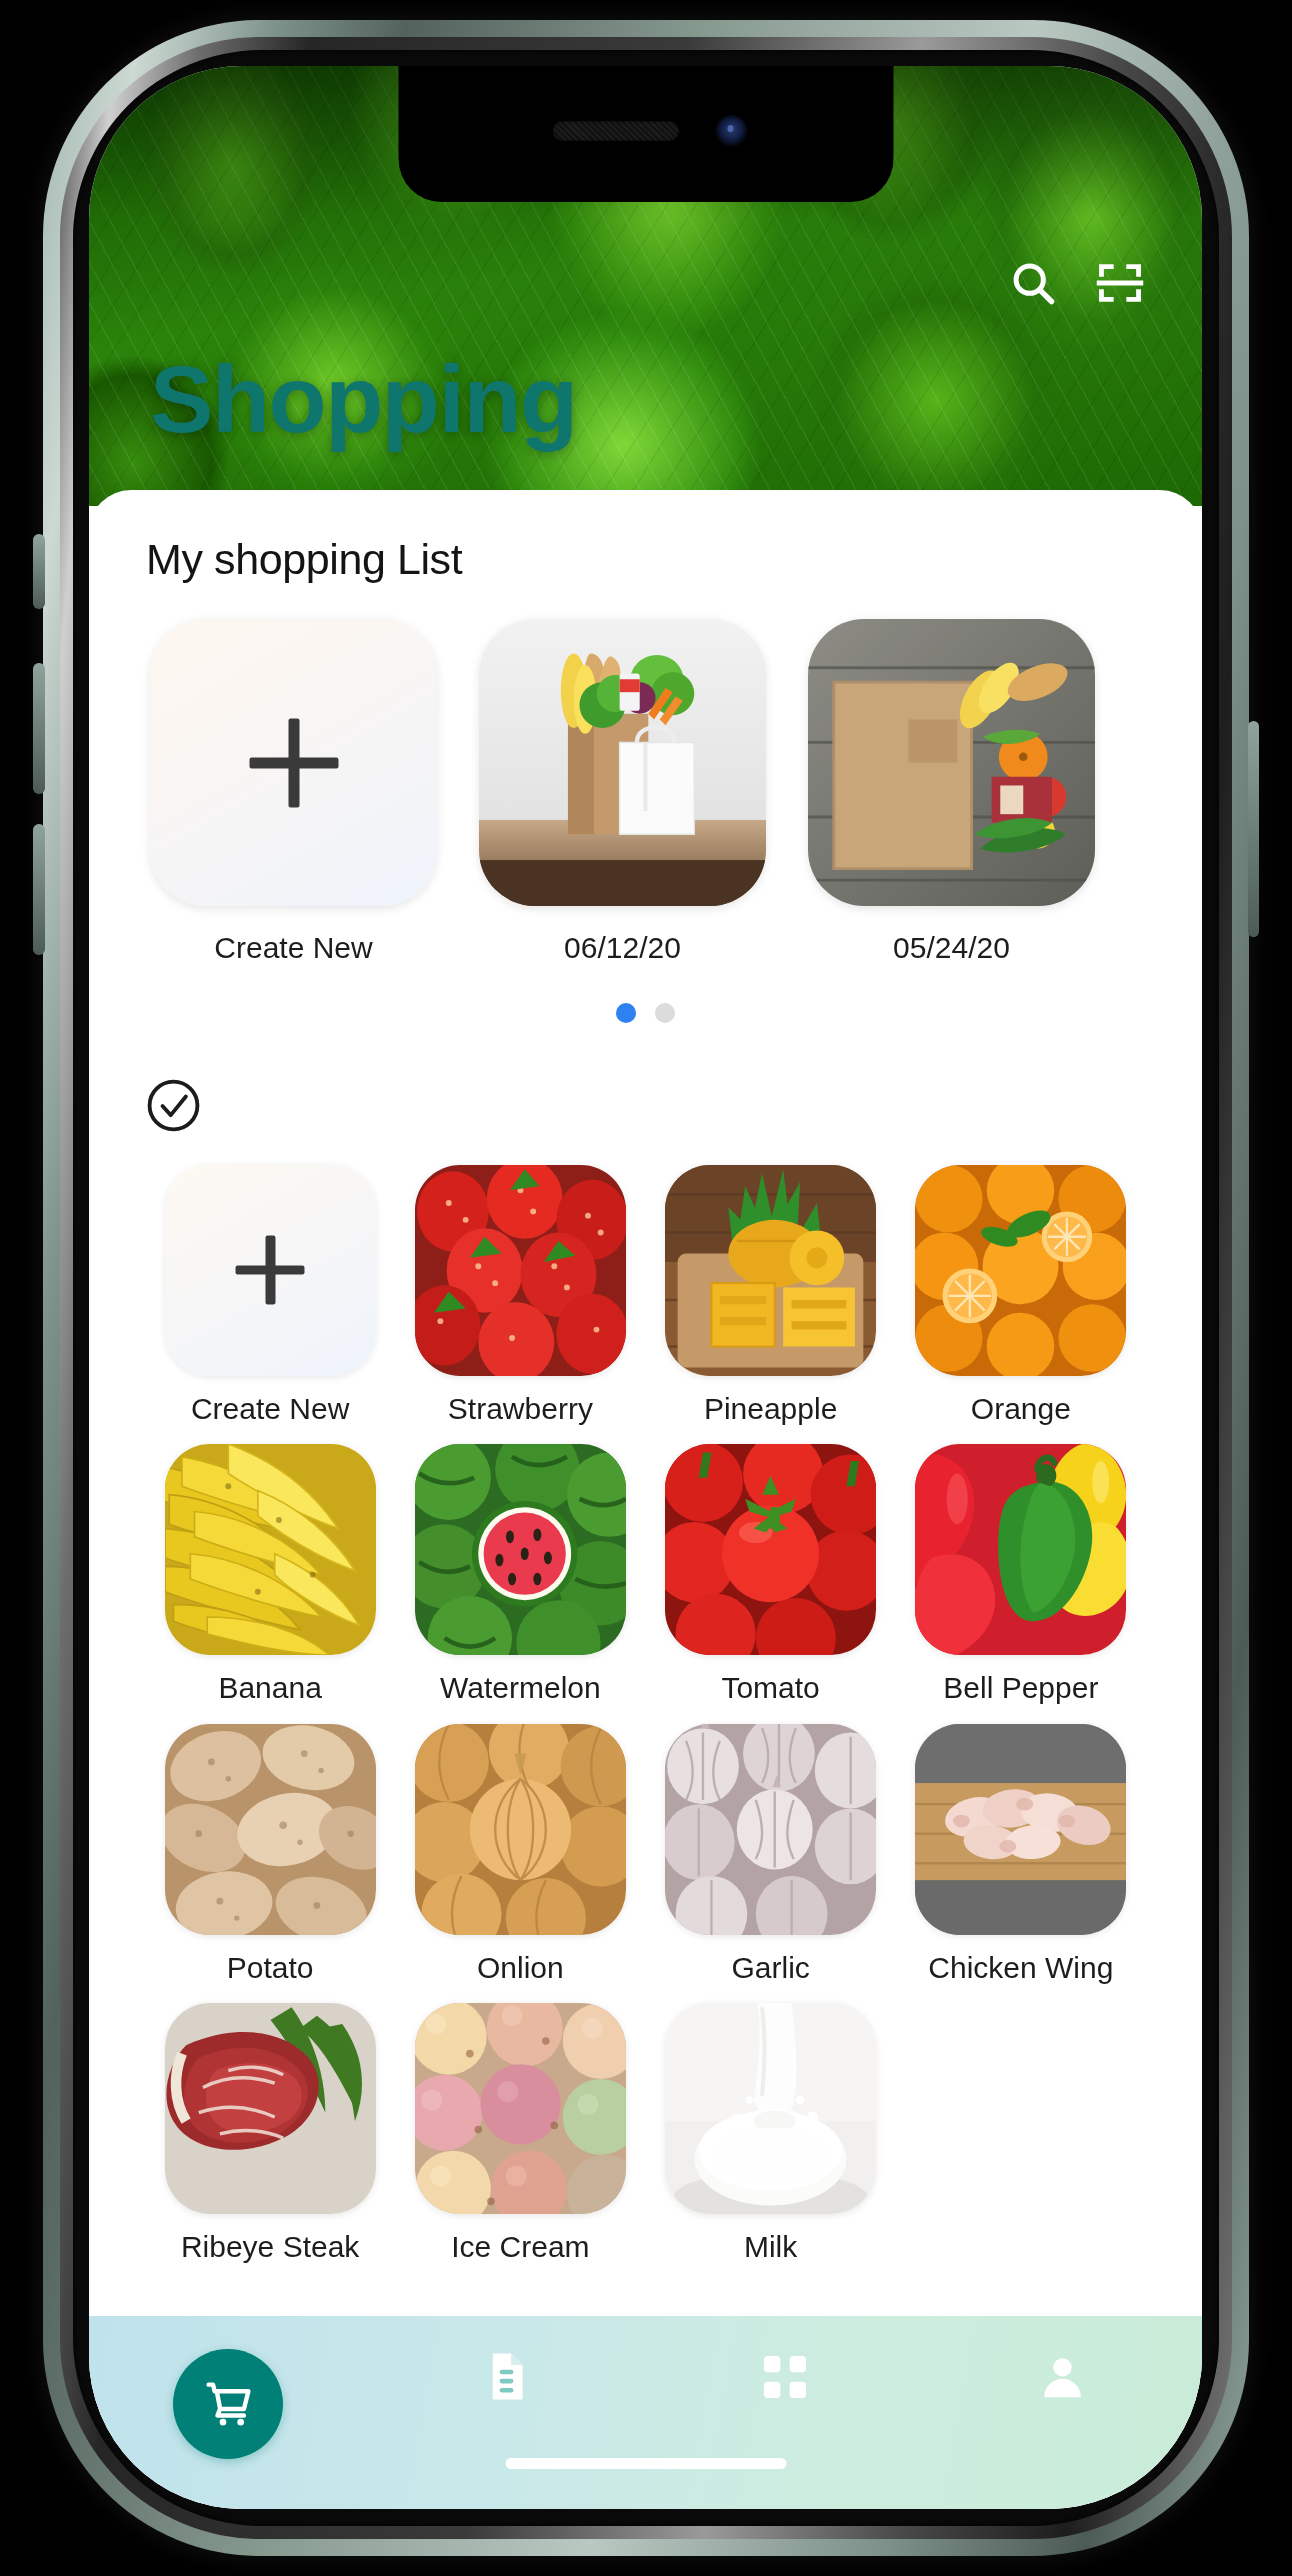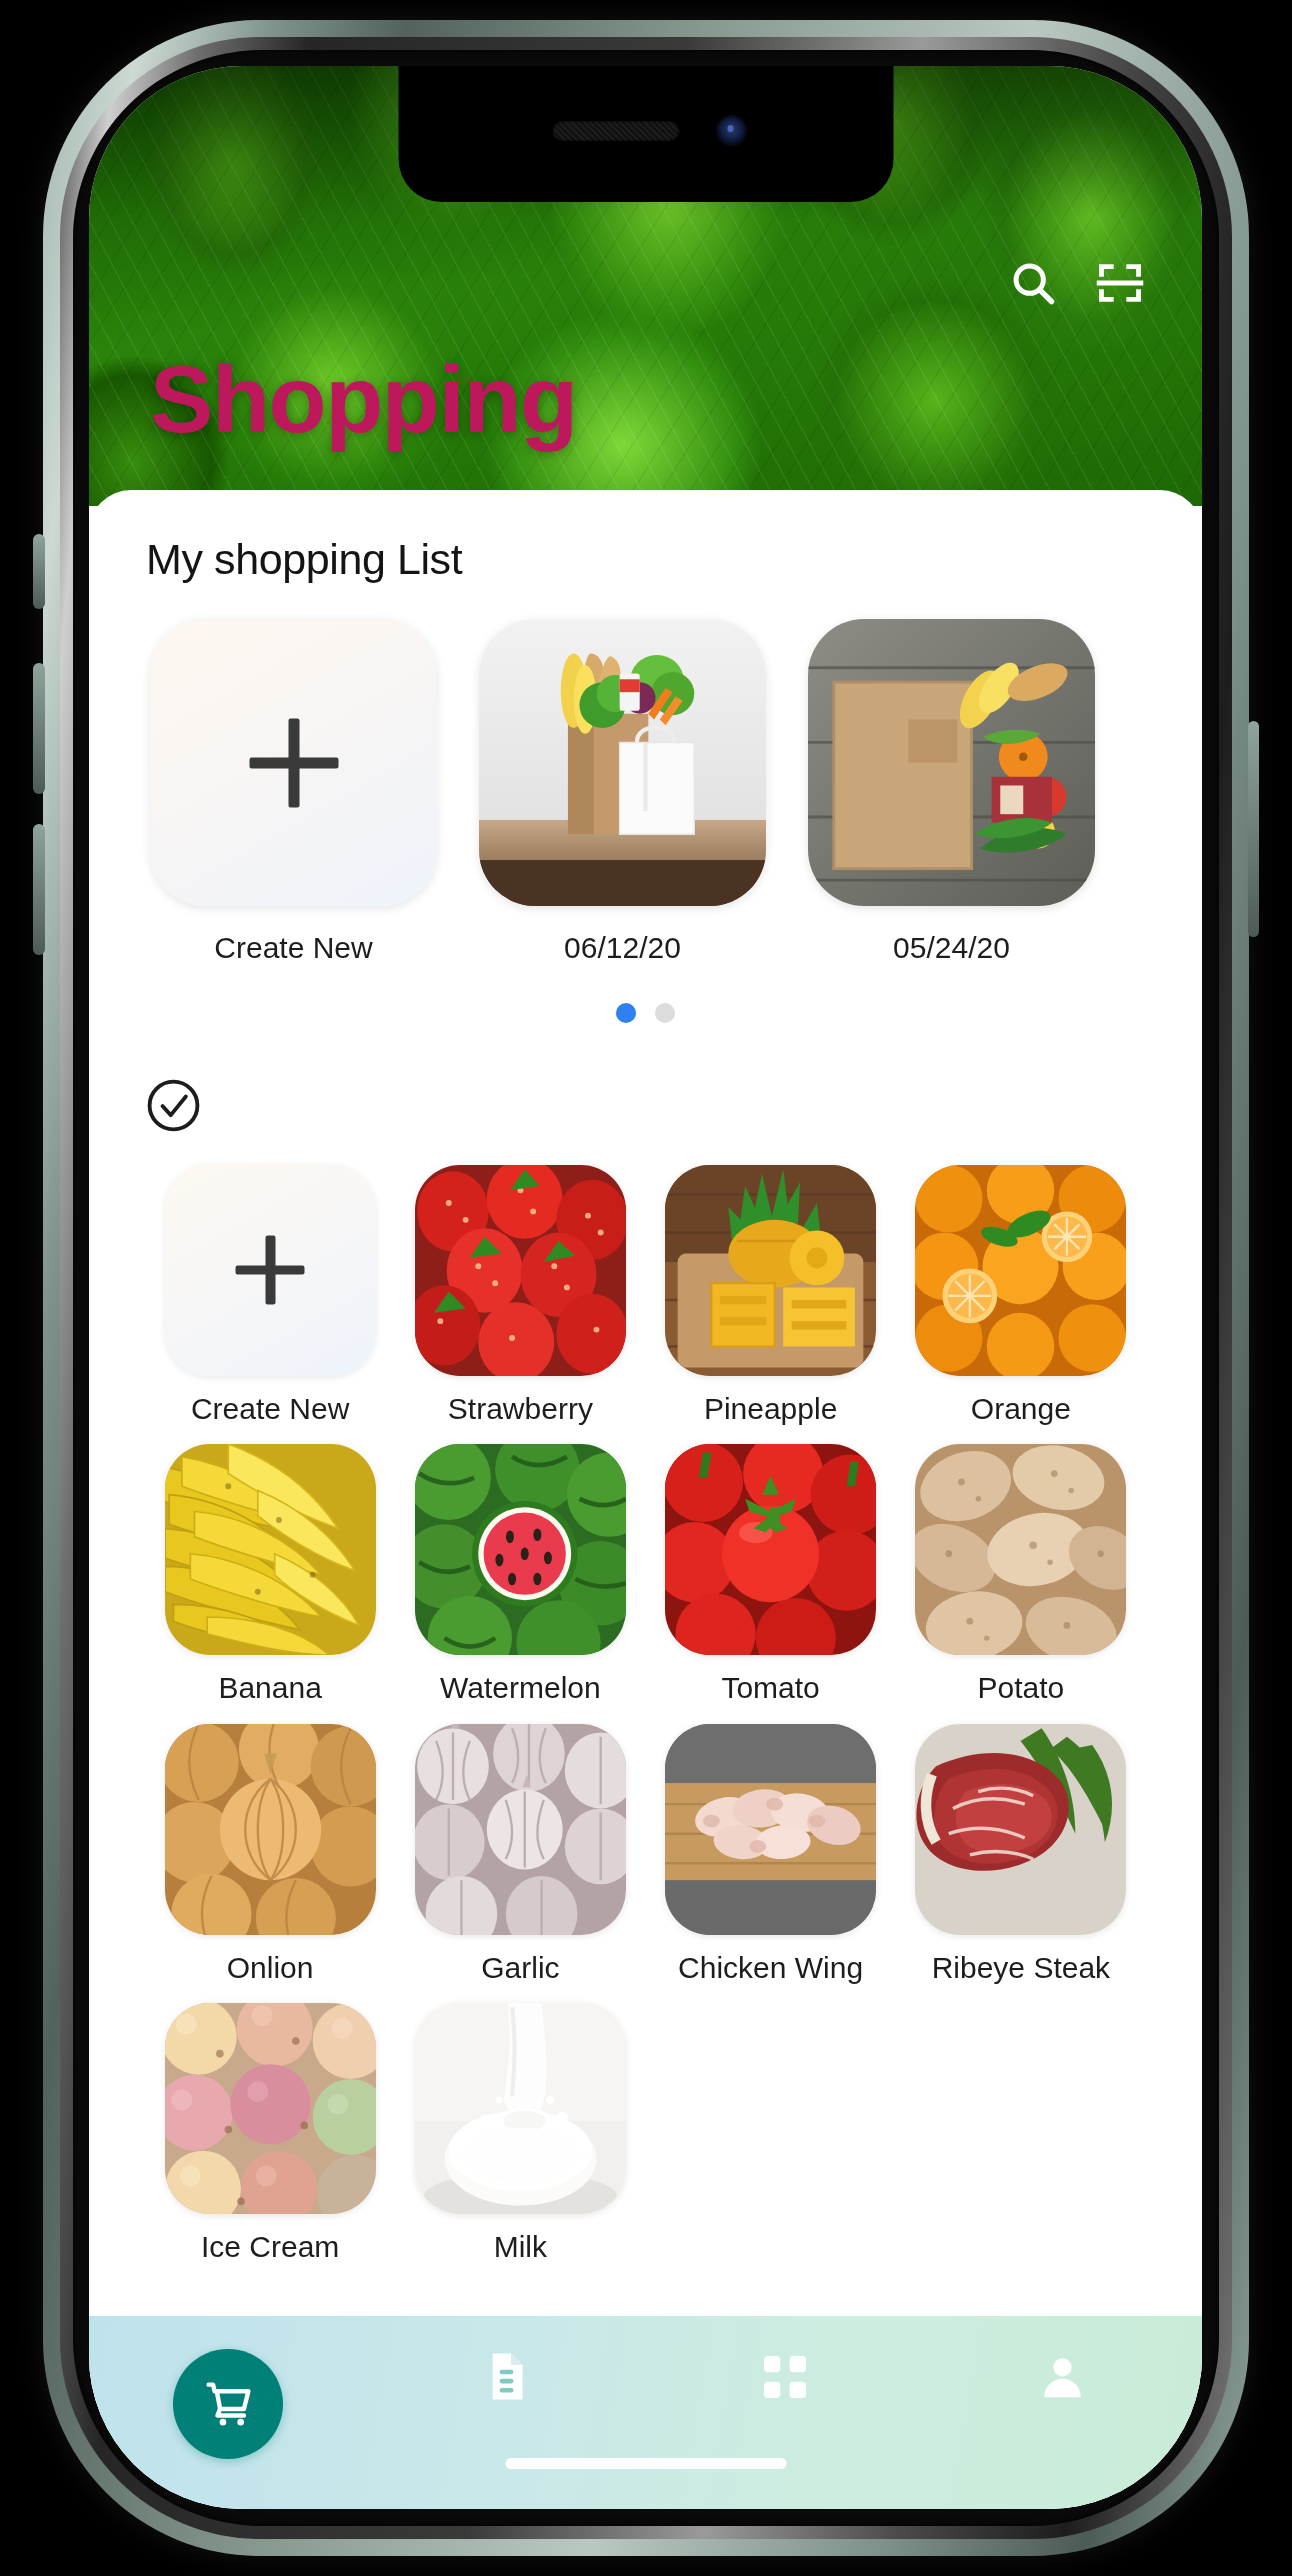--- a/index.html
+++ b/index.html
@@ -95,21 +95,21 @@
     filter:saturate(1.15);
   }
   .hero-veins{ position:absolute; inset:0; opacity:.22;
     background-image:
       repeating-linear-gradient(62deg, rgba(255,255,255,.35) 0 1.4px, rgba(0,0,0,0) 1.4px 19px),
       repeating-linear-gradient(-58deg, rgba(0,0,0,.3) 0 1.4px, rgba(0,0,0,0) 1.4px 24.5px);
   }
   .hero-dark{ position:absolute; inset:0;
     background:linear-gradient(180deg,rgba(0,0,0,.42) 0%,rgba(0,0,0,.05) 35%,
       rgba(0,0,0,0) 62%); }
-  .hero-title{ position:absolute; left:61px; bottom:59px; color:#be185d;
+  .hero-title{ position:absolute; left:61px; bottom:59px; color:#0f766e;
     font-size:95px; font-weight:700; letter-spacing:-1.4px; line-height:1;
     text-shadow:0 2.2px 11.5px rgba(0,0,0,.32); }
   .hero-actions{ position:absolute; right:58px; top:193px;
     display:flex; align-items:center; gap:39px; }
   .ico-btn{ width:48px; height:48px; display:flex; align-items:center;
     justify-content:center; cursor:pointer; }
   .ico-btn svg{ width:100%; height:100%; display:block; }
 
   
   .sheet{ position:absolute; top:424px; left:0; right:0; bottom:0;
@@ -558,20 +558,38 @@
                 </g>
                 <g fill="#2f7a1c">
                   <path d="M18 4l-2 12 4 0 2-12z"></path>
                     <path d="M88 8l-2 12 4 0 2-12z"></path>
                 </g>
               </svg>
             </div>
             <div class="gname">Tomato</div>
           </div>
 
+          <div class="gcell">
+            <div class="gthumb">
+              <svg viewBox="0 0 100 100" width="100%" height="100%">
+                <rect width="100" height="100" fill="#d01f2c"></rect>
+                <path d="M-6 6c18-6 34 4 34 22S14 62 0 66-12 22-6 6z" fill="#e8232f"></path>
+                <path d="M8 54c16-6 30 4 30 20S22 102 6 104-2 62 8 54z" fill="#f0303a"></path>
+                <path d="M86 0c14 8 18 26 10 38s-26 12-32-2 6-40 22-36z" fill="#f7d21a"></path>
+                <path d="M96 40c10 12 8 30-4 38s-28 2-28-14 20-34 32-24z" fill="#fadd33"></path>
+                <path d="M60 18c14-2 24 10 24 26S72 84 56 84 38 52 40 38s8-18 20-20z" fill="#2f8f2a"></path>
+                <path d="M60 18c10 2 16 14 16 28S66 78 56 80c-6-8-8-28-4-44 2-8 4-16 8-18z" fill="#3fa534" opacity=".8"></path>
+                <path d="M58 18c-2-6 2-10 6-8s4 8 0 10z" fill="#2a6b1f"></path>
+                <path d="M58 12c0-5 6-8 8-3" stroke="#2a6b1f" stroke-width="3" fill="none" stroke-linecap="round"></path>
+                <ellipse cx="20" cy="26" rx="5" ry="12" fill="#ff6b6b" opacity=".4"></ellipse>
+                <ellipse cx="88" cy="18" rx="4" ry="10" fill="#fff3a0" opacity=".45"></ellipse>
+              </svg>
+            </div>
+            <div class="gname">Bell Pepper</div>
+          </div>
 
           <div class="gcell">
             <div class="gthumb">
               <svg viewBox="0 0 100 100" width="100%" height="100%">
                 <rect width="100" height="100" fill="#b9936a"></rect>
                 <g>
                   <ellipse cx="24" cy="20" rx="22" ry="16" transform="rotate(-18 24 20)" fill="#dcc0a0"></ellipse>
                   <ellipse cx="68" cy="16" rx="22" ry="15" transform="rotate(12 68 16)" fill="#e3caa9"></ellipse>
                   <ellipse cx="18" cy="54" rx="21" ry="15" transform="rotate(24 18 54)" fill="#d6b896"></ellipse>
                   <ellipse cx="58" cy="50" rx="24" ry="17" transform="rotate(-12 58 50)" fill="#e8d1b2"></ellipse>

